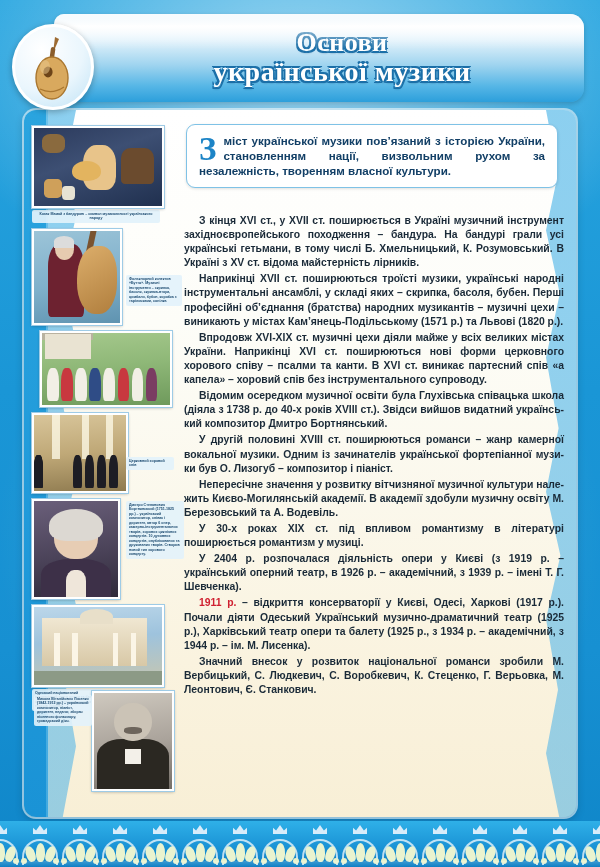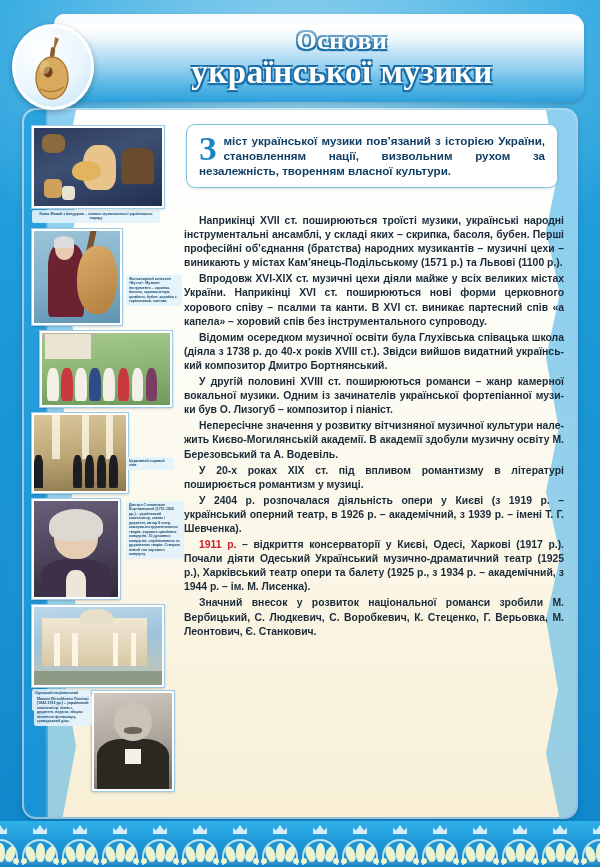--- a/index.html
+++ b/index.html
@@ -154,21 +154,21 @@
     font-weight: bold;
     color: #ffffff;
     letter-spacing: .5px;
     line-height: 1;
     text-shadow:
       -1.6px -1.6px 0 #1b6fa8, 1.6px -1.6px 0 #1b6fa8,
       -1.6px  1.6px 0 #1b6fa8, 1.6px  1.6px 0 #1b6fa8,
        0 2px 2px rgba(10,70,110,.55);
   }
   .title-line1 { font-size: 26px; margin-bottom: 2px; }
-  .title-line2 { font-size: 33px; font-family: Liberation Serif, serif; }
+  .title-line2 { font-size: 28px; font-family: Liberation Serif, serif; }
 
   
   .medallion {
     position: absolute;
     left: 0;
     top: 14px;
     width: 76px;
     height: 80px;
     border-radius: 50%;
     background: radial-gradient(circle at 35% 28%, #ffffff 0%, #eaf6fd 55%, #bfe2f5 100%);
@@ -497,26 +497,27 @@
               <div class="must"></div>
               <div class="collar"></div>
           </div>
         </div>
         <div class="caption side" style="top:4px;left:2px;right:auto;width:52px;">Микола Віталійович Лисенко (1842-1912 рр.) – український композитор, піаніст, диригент, педагог, збирач пісенного фольклору, громадський діяч.</div>
       </div>
 
     </div>
 
     <div class="body-col">
-      <p>Наприкінці XVII ст. поширюються троїсті музики, українські народні інструментальні ансамблі, у складі яких – скрипка, басоля, бубен. Перші професійні об’єднання (братства) народних музикантів – музичні цехи – виникають у містах Кам’янець-Подільському (1571 р.) та Львові (1100 р.).</p>
+      <p>З кінця XVI ст., у XVII ст. поширюється в Україні музичний інструмент західноєвропейського походження – бандура. На бандурі грали усі українські гетьмани, в тому числі Б. Хмельницький, К. Розумовський. В Україні з XV ст. відома майстерність лірників.</p>
+      <p>Наприкінці XVII ст. поширюються троїсті музики, українські народні інструментальні ансамблі, у складі яких – скрипка, басоля, бубен. Перші професійні об’єднання (братства) народних музикантів – музичні цехи – виникають у містах Кам’янець-Подільському (1571 р.) та Львові (1820 р.).</p>
       <p>Впродовж XVI-XIX ст. музичні цехи діяли майже у всіх великих містах України. Наприкінці XVI ст. поширюються нові форми церковного хорового співу – псалми та канти. В XVI ст. виникає партесний спів «а капела» – хоровий спів без інструментального супроводу.</p>
       <p>Відомим осередком музичної освіти була Глухівська співацька школа (діяла з 1738 р. до 40-х років XVIII ст.). Звідси вийшов видатний українсь­кий композитор Дмитро Бортнянський.</p>
       <p>У другій половині XVIII ст. поширюються романси – жанр камерної вокальної музики. Одним із зачинателів української фортепіанної музи­ки був О. Лизогуб – композитор і піаніст.</p>
       <p>Непересічне значення у розвитку вітчизняної музичної культури нале­жить Києво-Могилянській академії. В академії здобули музичну освіту М. Березовський та А. Водевіль.</p>
-      <p>У 20-х роках XIX ст. під впливом романтизму в літературі поширюється романтизм у музиці.</p>
+      <p>У 30-х роках XIX ст. під впливом романтизму в літературі поширюється романтизм у музиці.</p>
       <p>У 2404 р. розпочалася діяльність опери у Києві (з 1919 р. – український оперний театр, в 1926 р. – академічний, з 1939 р. – імені Т. Г. Шевченка).</p>
       <p>
         <span class="hl-red">1911 р.</span><span> – відкриття консерваторії у Києві, Одесі, Харкові (1917 р.). Поча­ли діяти Одеський Український музично-драматичний театр (1925 р.), Харківський театр опери та балету (1925 р., з 1934 р. – академічний, з 1944 р. – ім. М. Лисенка).</span>
       </p>
       <p>Значний внесок у розвиток національної романси зробили М. Вербиць­кий, С. Людкевич, С. Воробкевич, К. Стеценко, Г. Верьовка, М. Леонтович, Є. Станкович.</p>
     </div>
   </div>
 
   <div class="ornament">
     <div class="orn-row" id="orn-row">

